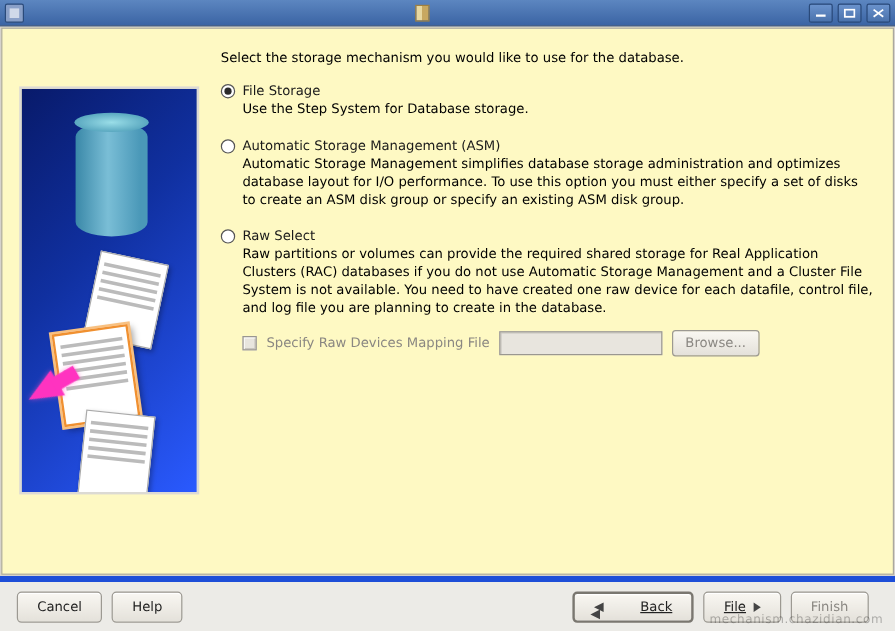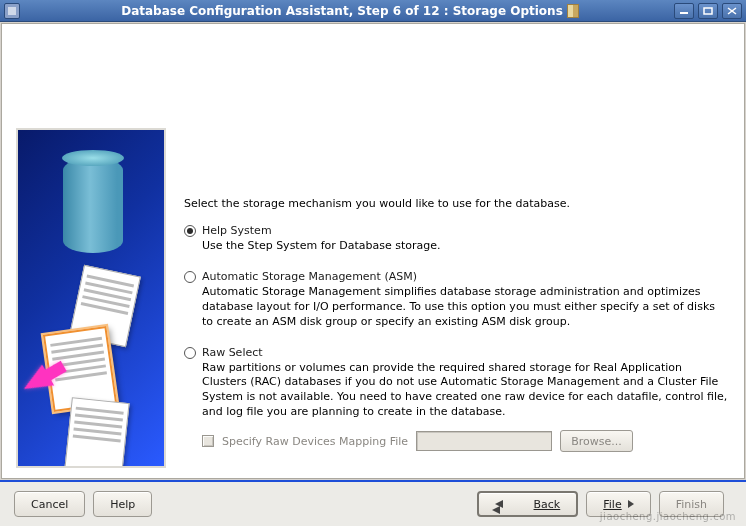--- a/index.html
+++ b/index.html
@@ -45,27 +45,26 @@
     background: linear-gradient(180deg, #6a92cc 0%, #4a72ac 100%);
     border: 1px solid #2a4a7a;
     border-radius: 2px;
     display: flex; align-items: center; justify-content: center;
     color: #fff; font-size: 10px; line-height: 1;
   }
   .content-wrap {
     position: absolute;
     top: 22px; left: 0; right: 0;
     bottom: 46px;
-    background: #ffffff;
+    background: #fef9c3;
     border: 1px solid #aba89f;
     margin: 1px;
     padding: 10px 16px 10px 14px;
     display: flex;
     gap: 18px;
-    align-items: flex-end;
   }
   .illust {
     flex: 0 0 150px;
     margin-top: 38px;
   }
   .illust-box {
     width: 150px;
     height: 340px;
     background: linear-gradient(135deg, #081a6a 0%, #1030a0 40%, #2a5aff 100%);
     border: 2px solid #dcdad4;
@@ -173,21 +172,21 @@
     border-radius: 3px;
     color: #8a8782;
     font-size: 11px;
     display: inline-flex; align-items: center;
   }
   .footer {
     position: absolute;
     left: 0; right: 0; bottom: 0;
     height: 46px;
     background: #ecebe7;
-    border-top: 2px solid #1d4ed8;
+    border-top: 5px solid #1d4ed8;
     display: flex;
     align-items: center;
     padding: 18px 14px;
   }
   .btn {
     height: 26px;
     padding: 0 16px;
     background: linear-gradient(180deg, #f9f7f2 0%, #e4e1da 100%);
     border: 1px solid #9c9992;
     border-radius: 4px;
@@ -225,21 +224,20 @@
 </head>
 <body>
 
 <div class="titlebar">
   <span class="app-icon">
     <svg width="10" height="10" viewBox="0 0 10 10">
         <rect x="1" y="1" width="8" height="8" fill="#fff" opacity="0.6"></rect>
       </svg>
   </span>
   <div class="spacer">
-    <span>Database Configuration Assistant, Step 6 of 12 : Storage Options</span>
     <span class="title-sep"></span>
   </div>
   <div class="win-btns">
     <div class="win-btn">
       <svg width="10" height="8">
           <line x1="1" y1="6" x2="9" y2="6" stroke="#fff" stroke-width="2"></line>
         </svg>
     </div>
     <div class="win-btn">
       <svg width="10" height="8">
@@ -285,21 +283,21 @@
       <div class="arrow"></div>
     </div>
   </div>
 
   <div class="main">
     <div class="instr">Select the storage mechanism you would like to use for the database.</div>
 
     <div class="opt-group">
       <div class="opt-head">
         <span class="radio selected"></span>
-        <span class="opt-title">Help System</span>
+        <span class="opt-title">File Storage</span>
       </div>
       <div class="opt-desc">Use the Step System for Database storage.</div>
     </div>
 
     <div class="opt-group">
       <div class="opt-head">
         <span class="radio"></span>
         <span class="opt-title">Automatic Storage Management (ASM)</span>
       </div>
       <div class="opt-desc">Automatic Storage Management simplifies database storage administration and optimizes database layout for I/O performance. To use this option you must either specify a set of disks to create an ASM disk group or specify an existing ASM disk group.</div>
@@ -337,13 +335,13 @@
     <div class="btn">
       <span style="text-decoration: underline;">File</span>
       <span class="chevron-right"></span>
     </div>
     <div class="btn disabled">
       <span>Finish</span>
     </div>
   </div>
 </div>
 
-<div class="watermark">jiaocheng.jiaocheng.com</div>
+<div class="watermark">mechanism.chazidian.com</div>
 
 </body></html>

